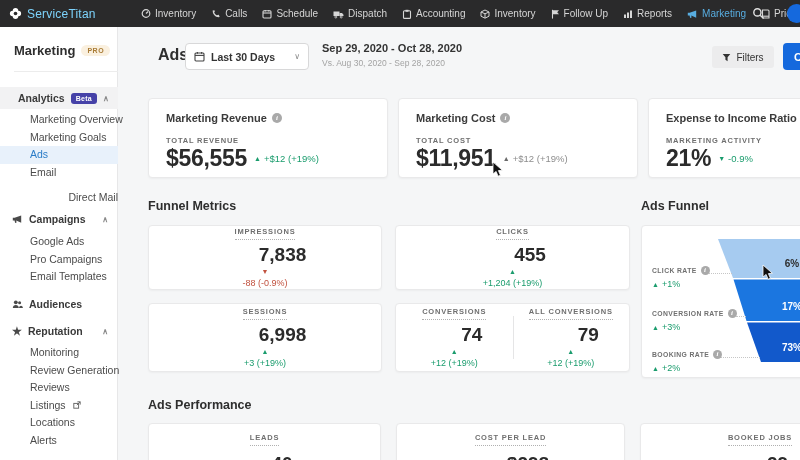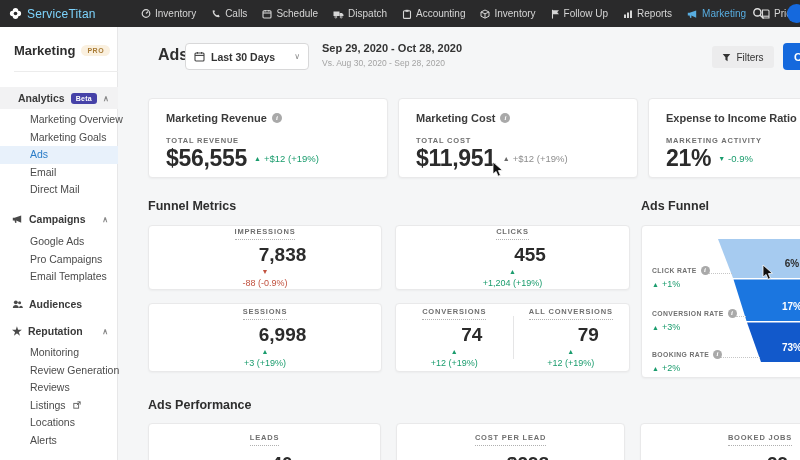--- a/index.html
+++ b/index.html
@@ -189,21 +189,21 @@
           <rect x="7.2" y="2.6" width="1.5" height="5.8" fill="#fff"></rect>
         </svg>
       <span>Analytics</span>
       <span class="beta-badge">Beta</span>
       <span class="sb-chev">∧</span>
     </div>
     <div class="sb-abs sb-sub" style="top:84px;">Marketing Overview</div>
     <div class="sb-abs sb-sub" style="top:101.5px;">Marketing Goals</div>
     <div class="sb-abs sb-sub active" style="top:119px;">Ads</div>
     <div class="sb-abs sb-sub" style="top:136.5px;">Email</div>
-    <div class="sb-abs sb-sub" style="top:154px;">Direct Mail</div>
+    <div class="sb-abs sb-sub" style="top:162px;text-align:right;">Direct Mail</div>
 
     <div class="sb-abs sb-head" style="top:181px;">
       <svg width="11" height="10" viewBox="0 0 11 10">
           <path d="M0.8 3.8v2.8h1.8l.5 2.3 1.5-.3-.4-2 5 2.1V1.5L2.6 3.8z" fill="#4a4a4a"></path>
         </svg>
       <span>Campaigns</span>
       <span class="sb-chev">∧</span>
     </div>
     <div class="sb-abs sb-sub" style="top:206px;">Google Ads</div>
     <div class="sb-abs sb-sub" style="top:223.5px;">Pro Campaigns</div>

